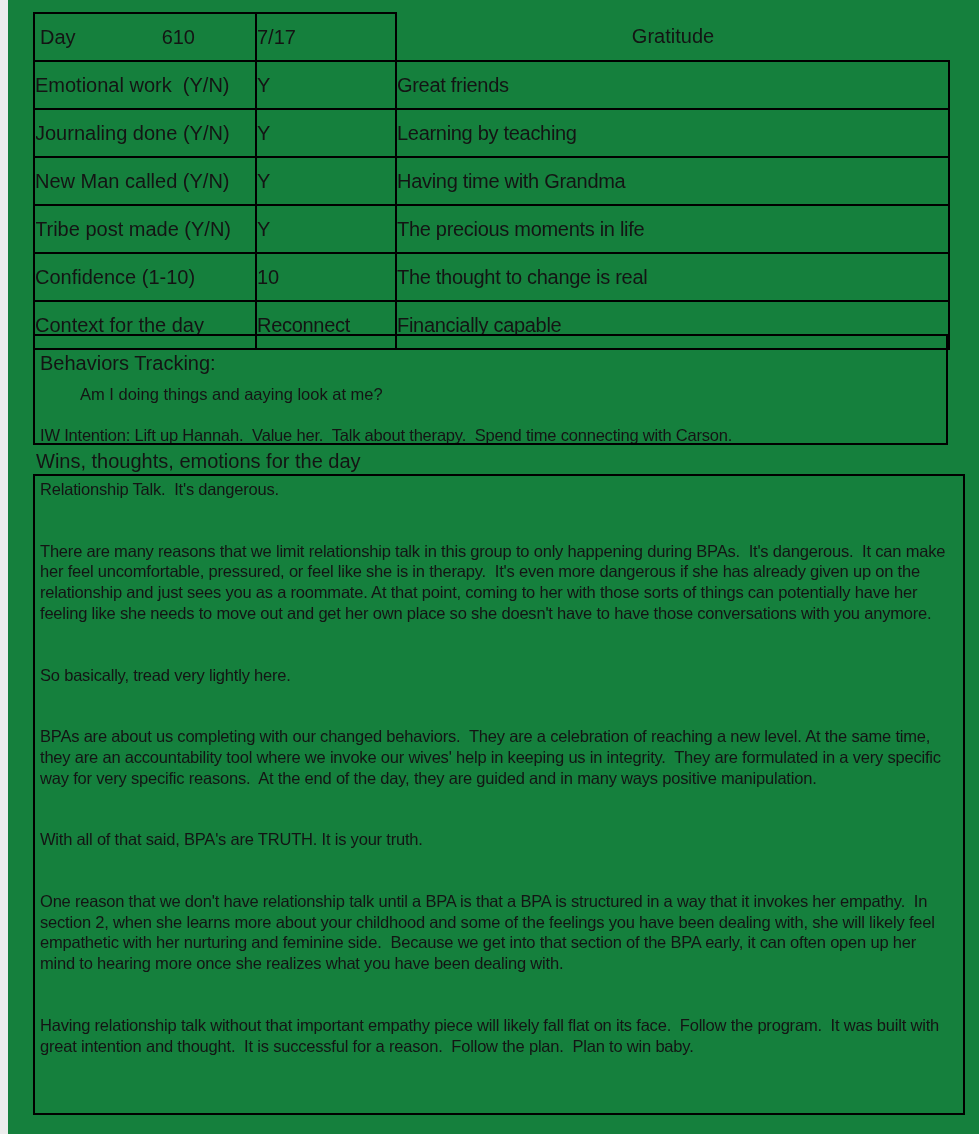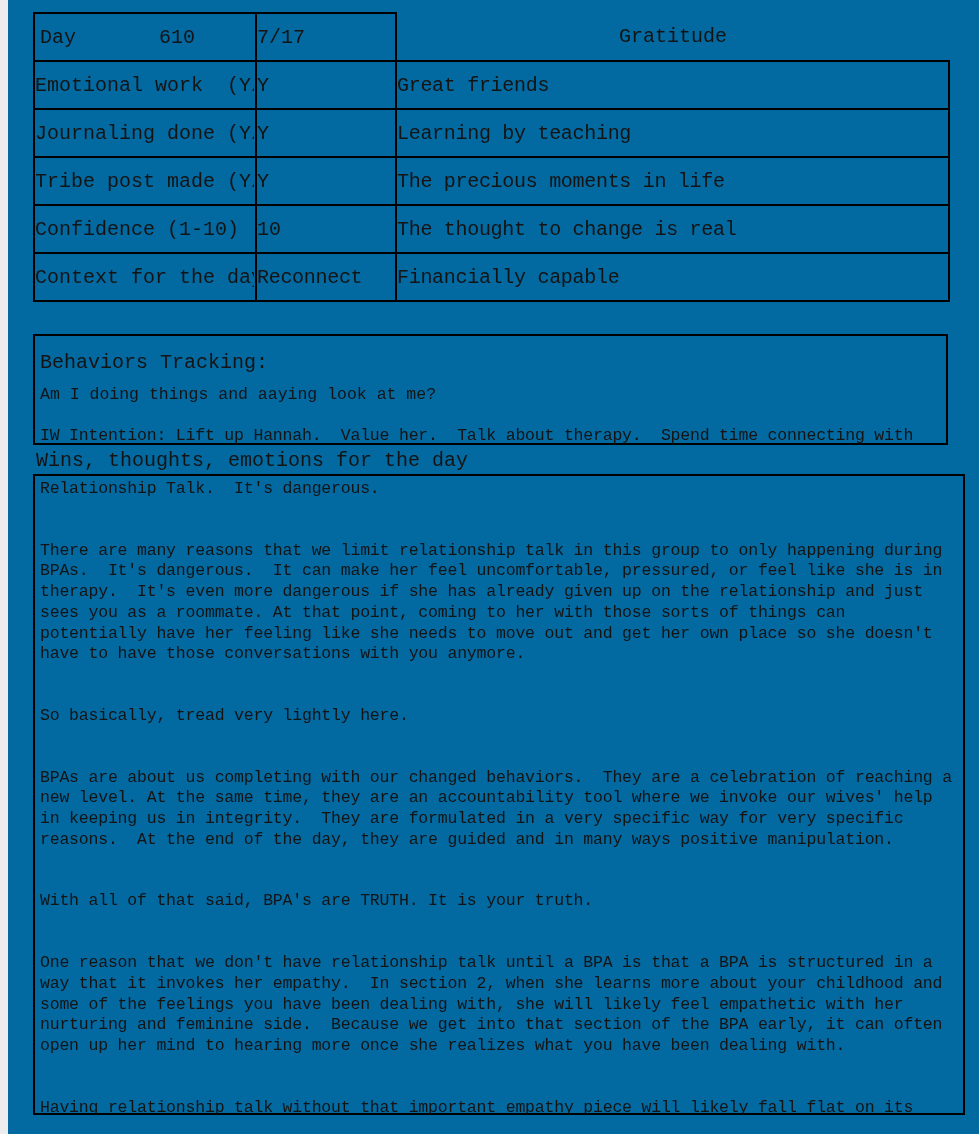--- a/index.html
+++ b/index.html
@@ -1,38 +1,38 @@
 <!DOCTYPE html>
 <html><head>
 <meta charset="utf-8">
 <style>
   html,body{margin:0;padding:0;background:#fff;}
-  .page{position:relative;width:979px;height:1134px;background:#0369a1;
-        font-family:Liberation Mono, monospace;color:#141414;overflow:hidden;}
+  .page{position:relative;width:979px;height:1134px;background:#15803d;
+        font-family:Liberation Sans, sans-serif;color:#141414;overflow:hidden;}
   .edge-strip{position:absolute;left:0;top:0;width:8px;height:1134px;background:#ededed;}
 
   
   table.tracker{position:absolute;left:33px;top:12px;width:915px;
                 border-collapse:collapse;table-layout:fixed;}
   table.tracker td{height:46px;padding:0;font-size:20px;vertical-align:middle;overflow:hidden;}
   td.b{border:2px solid #000;}
   td.grat-header{border:none;border-bottom:2px solid #000;text-align:center;}
   .day-wrap{display:flex;justify-content:space-between;align-items:center;
             padding-left:5px;padding-right:60px;}
   .label-cell{padding-left:5px;white-space:pre;border-radius:13px;}
   .center{text-align:left;}
   .grat-cell{padding-left:6px;font-size:18px;letter-spacing:-0.3px;}
   .cond{letter-spacing:-0.3px;}
 
   
   .behaviors-box{position:absolute;left:33px;top:334px;width:915px;height:111px;
                  box-sizing:border-box;border:2px solid #000;overflow:hidden;
                  padding:14px 6px 0 5px;}
   .behaviors-title{font-size:20px;line-height:26px;}
-  .behaviors-line1{font-size:16.5px;line-height:21px;margin-top:8px;white-space:pre-wrap;}
+  .behaviors-line1{font-size:16.5px;line-height:21px;margin-top:8px;white-space:pre-wrap;margin-left:40px;}
   .behaviors-line2{font-size:16.5px;line-height:21px;margin-top:20px;
                    letter-spacing:-0.2px;white-space:pre-wrap;}
 
   
   .wins-title{position:absolute;left:36px;top:449px;font-size:20px;line-height:24px;}
   .wins-box{position:absolute;left:33px;top:474px;width:932px;height:641px;
             box-sizing:border-box;border:2px solid #000;overflow:hidden;
             padding:3px 8px 0 5px;}
   .wins-box p{margin:0 0 41px 0;font-size:16.5px;line-height:20.7px;
               letter-spacing:-0.2px;white-space:pre-wrap;}
@@ -64,20 +64,25 @@
       <td class="b label-cell">Emotional work  (Y/N)</td>
       <td class="b center">Y</td>
       <td class="b grat-cell">Great friends</td>
     </tr>
     <tr>
       <td class="b label-cell">Journaling done (Y/N)</td>
       <td class="b center">Y</td>
       <td class="b grat-cell">Learning by teaching</td>
     </tr>
     <tr>
+      <td class="b label-cell">New Man called (Y/N)</td>
+      <td class="b center">Y</td>
+      <td class="b grat-cell">Having time with Grandma</td>
+    </tr>
+    <tr>
       <td class="b label-cell">Tribe post made (Y/N)</td>
       <td class="b center">Y</td>
       <td class="b grat-cell">The precious moments in life</td>
     </tr>
     <tr>
       <td class="b label-cell">Confidence (1-10)</td>
       <td class="b center">10</td>
       <td class="b grat-cell">The thought to change is real</td>
     </tr>
     <tr>

